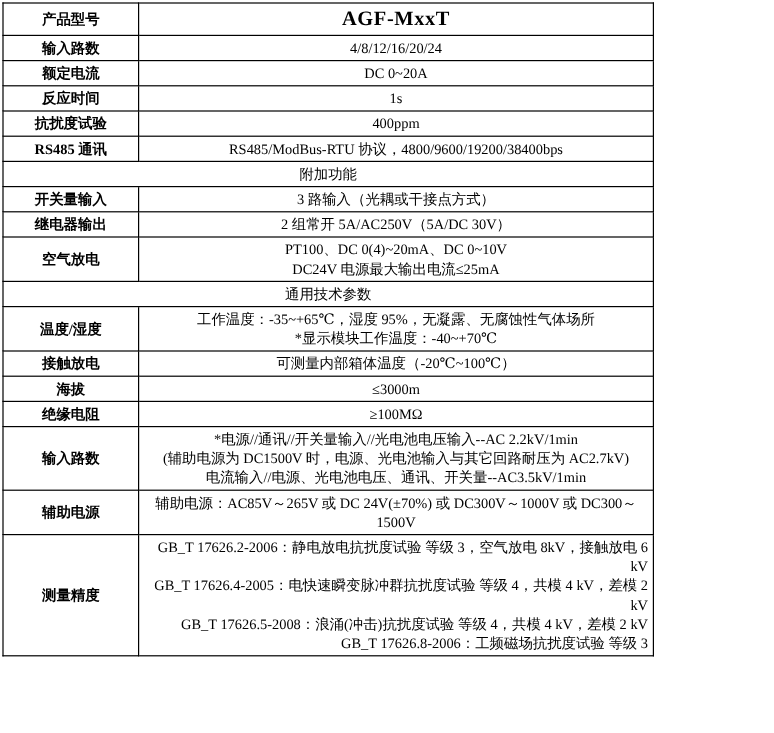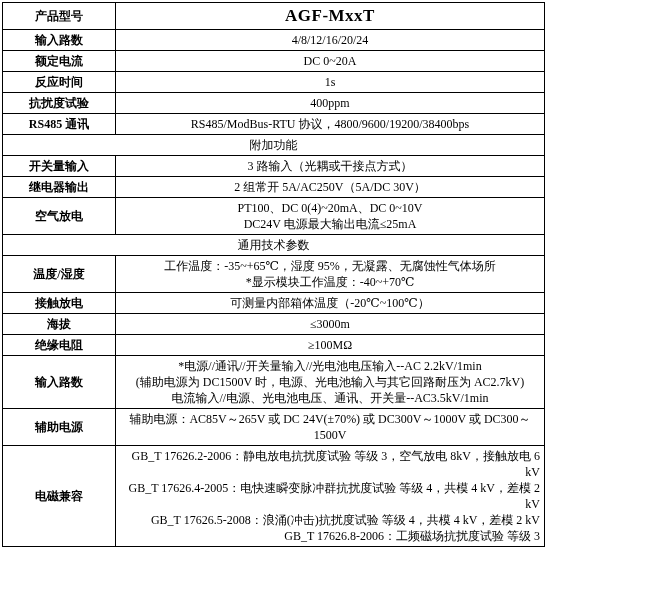--- a/index.html
+++ b/index.html
@@ -151,21 +151,21 @@
         <span class="row-line">电流输入//电源、光电池电压、通讯、开关量--AC3.5kV/1min</span>
       </td>
     </tr>
 
     <tr>
       <td class="label">辅助电源</td>
       <td class="value">辅助电源：AC85V～265V 或 DC 24V(±70%) 或 DC300V～1000V 或 DC300～1500V</td>
     </tr>
 
     <tr>
-      <td class="label">电磁兼容</td>
+      <td class="label">测量精度</td>
       <td class="value left">
         <span class="row-line">GB_T 17626.2-2006：静电放电抗扰度试验  等级 3，空气放电 8kV，接触放电 6 kV</span>
         <span class="row-line">GB_T 17626.4-2005：电快速瞬变脉冲群抗扰度试验  等级 4，共模 4 kV，差模 2 kV</span>
         <span class="row-line">GB_T 17626.5-2008：浪涌(冲击)抗扰度试验  等级 4，共模 4 kV，差模 2 kV</span>
         <span class="row-line">GB_T 17626.8-2006：工频磁场抗扰度试验  等级 3</span>
       </td>
     </tr>
 
   </tbody>
 </table>

